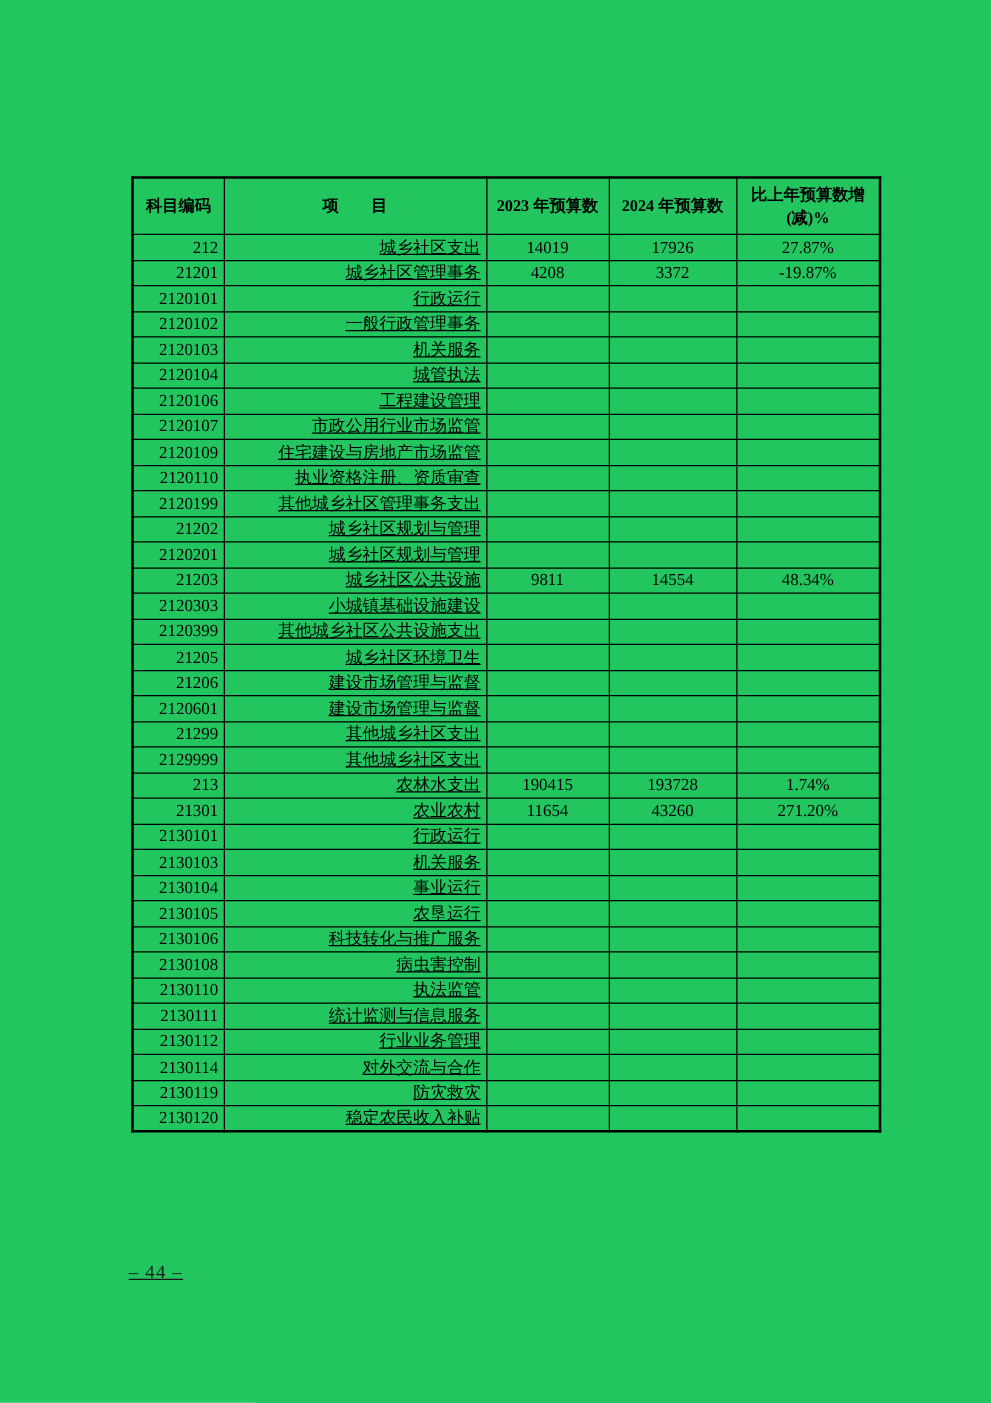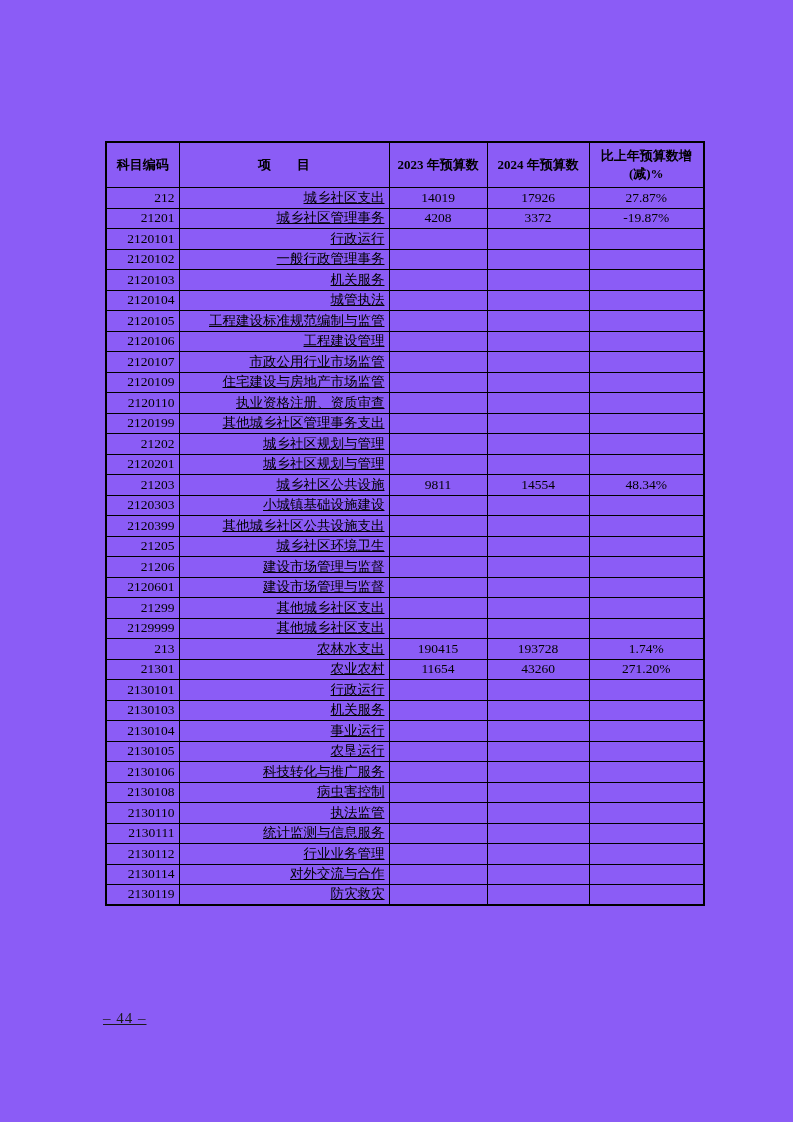--- a/index.html
+++ b/index.html
@@ -5,21 +5,21 @@
   html, body { margin: 0; padding: 0; }
   body {
     width: 793px; height: 1122px;
     background: #ffffff;
     font-family: "Liberation Serif", "DejaVu Serif", serif;
     color: #000;
   }
   .page {
     position: relative;
     width: 793px; height: 1122px;
-    background: #8b5cf6;
+    background: #22c55e;
     overflow: hidden;
   }
   table.budget-table {
     position: absolute;
     left: 105px; top: 141px;
     width: 598px;
     border-collapse: collapse;
     table-layout: fixed;
     border: 2px solid #000;
   }
@@ -121,27 +121,20 @@
     <td class="num"></td>
   </tr>
         <tr>
     <td class="code">2120104</td>
     <td class="item">城管执法</td>
     <td class="num"></td>
     <td class="num"></td>
     <td class="num"></td>
   </tr>
         <tr>
-    <td class="code">2120105</td>
-    <td class="item">工程建设标准规范编制与监管</td>
-    <td class="num"></td>
-    <td class="num"></td>
-    <td class="num"></td>
-  </tr>
-        <tr>
     <td class="code">2120106</td>
     <td class="item">工程建设管理</td>
     <td class="num"></td>
     <td class="num"></td>
     <td class="num"></td>
   </tr>
         <tr>
     <td class="code">2120107</td>
     <td class="item">市政公用行业市场监管</td>
     <td class="num"></td>
@@ -323,18 +316,25 @@
     <td class="num"></td>
     <td class="num"></td>
   </tr>
         <tr>
     <td class="code">2130119</td>
     <td class="item">防灾救灾</td>
     <td class="num"></td>
     <td class="num"></td>
     <td class="num"></td>
   </tr>
+        <tr>
+    <td class="code">2130120</td>
+    <td class="item">稳定农民收入补贴</td>
+    <td class="num"></td>
+    <td class="num"></td>
+    <td class="num"></td>
+  </tr>
       </tbody>
   </table>
 
   <div class="page-number">– 44 –</div>
 
 </div>
 
 </body></html>

